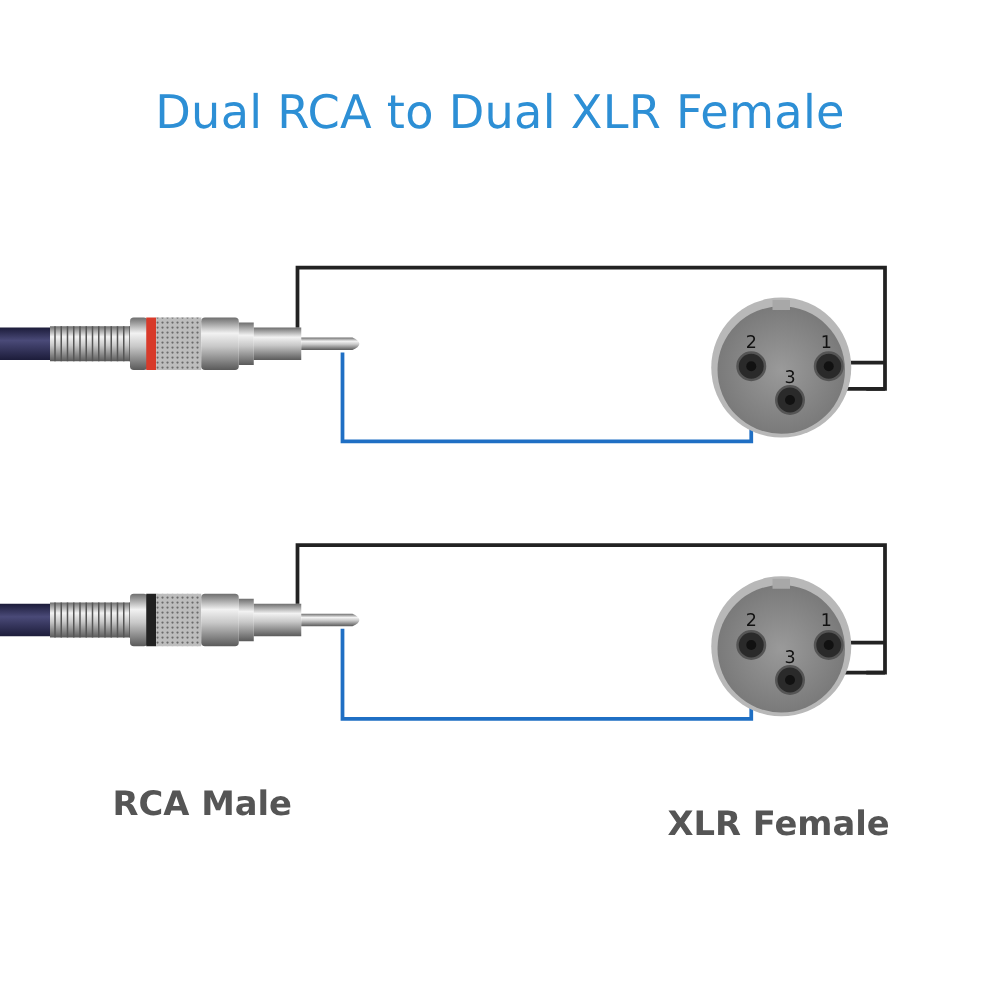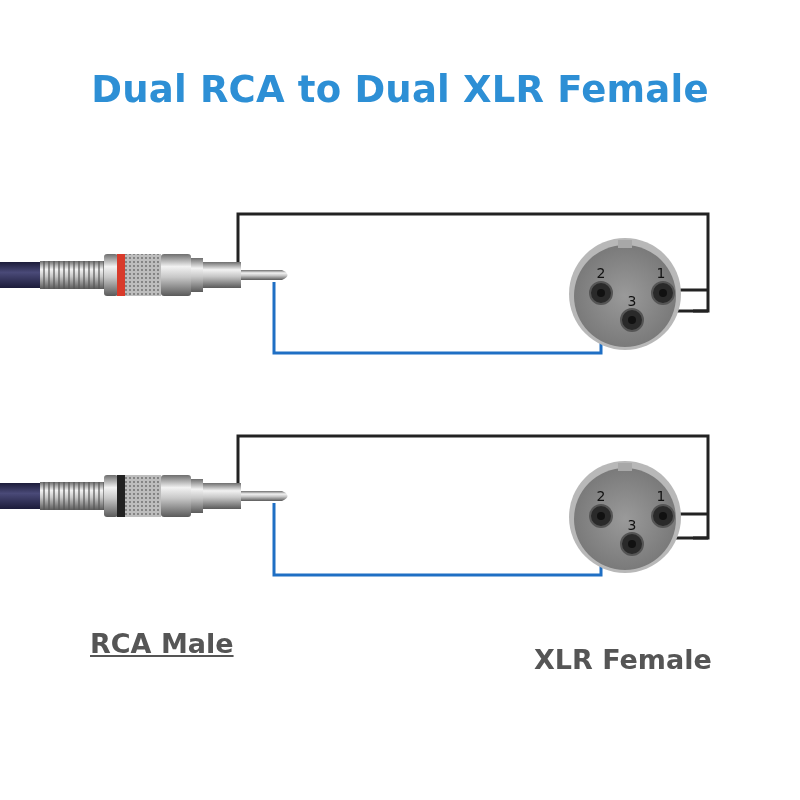--- a/index.html
+++ b/index.html
@@ -1,27 +1,27 @@
 <!DOCTYPE html>
 <html><head>
 <meta charset="utf-8">
 <style>
   html, body { margin: 0; padding: 0; background: #ffffff; }
   body { width: 800px; height: 800px; position: relative; overflow: hidden; font-family: "Liberation Sans", sans-serif; }
   .title {
     position: absolute; left: 0; top: 68px; width: 800px; text-align: center;
-    font-family: "DejaVu Sans", sans-serif; font-weight: bold; font-size: 37px;
+    font-family: "DejaVu Sans", sans-serif; font-weight: normal; font-size: 37px;
     color: #2d8fd5; letter-spacing: 0.2px;
   }
   .diagram { position: absolute; left: 0; top: 0; }
   .label {
     position: absolute; top: 628px; font-family: "DejaVu Sans", sans-serif;
     font-weight: bold; font-size: 27px; color: #555555;
   }
-  .label-left { left: 90px; text-decoration: underline; }
+  .label-left { left: 90px; }
   .label-right { left: 534px; margin-top: 16px; }
 </style>
 </head>
 <body>
 
 <div class="title">Dual RCA to Dual XLR Female</div>
 
 <svg class="diagram" width="800" height="800" viewBox="0 0 800 800">
   <defs>
     <linearGradient id="metal" x1="0" y1="0" x2="0" y2="1">

